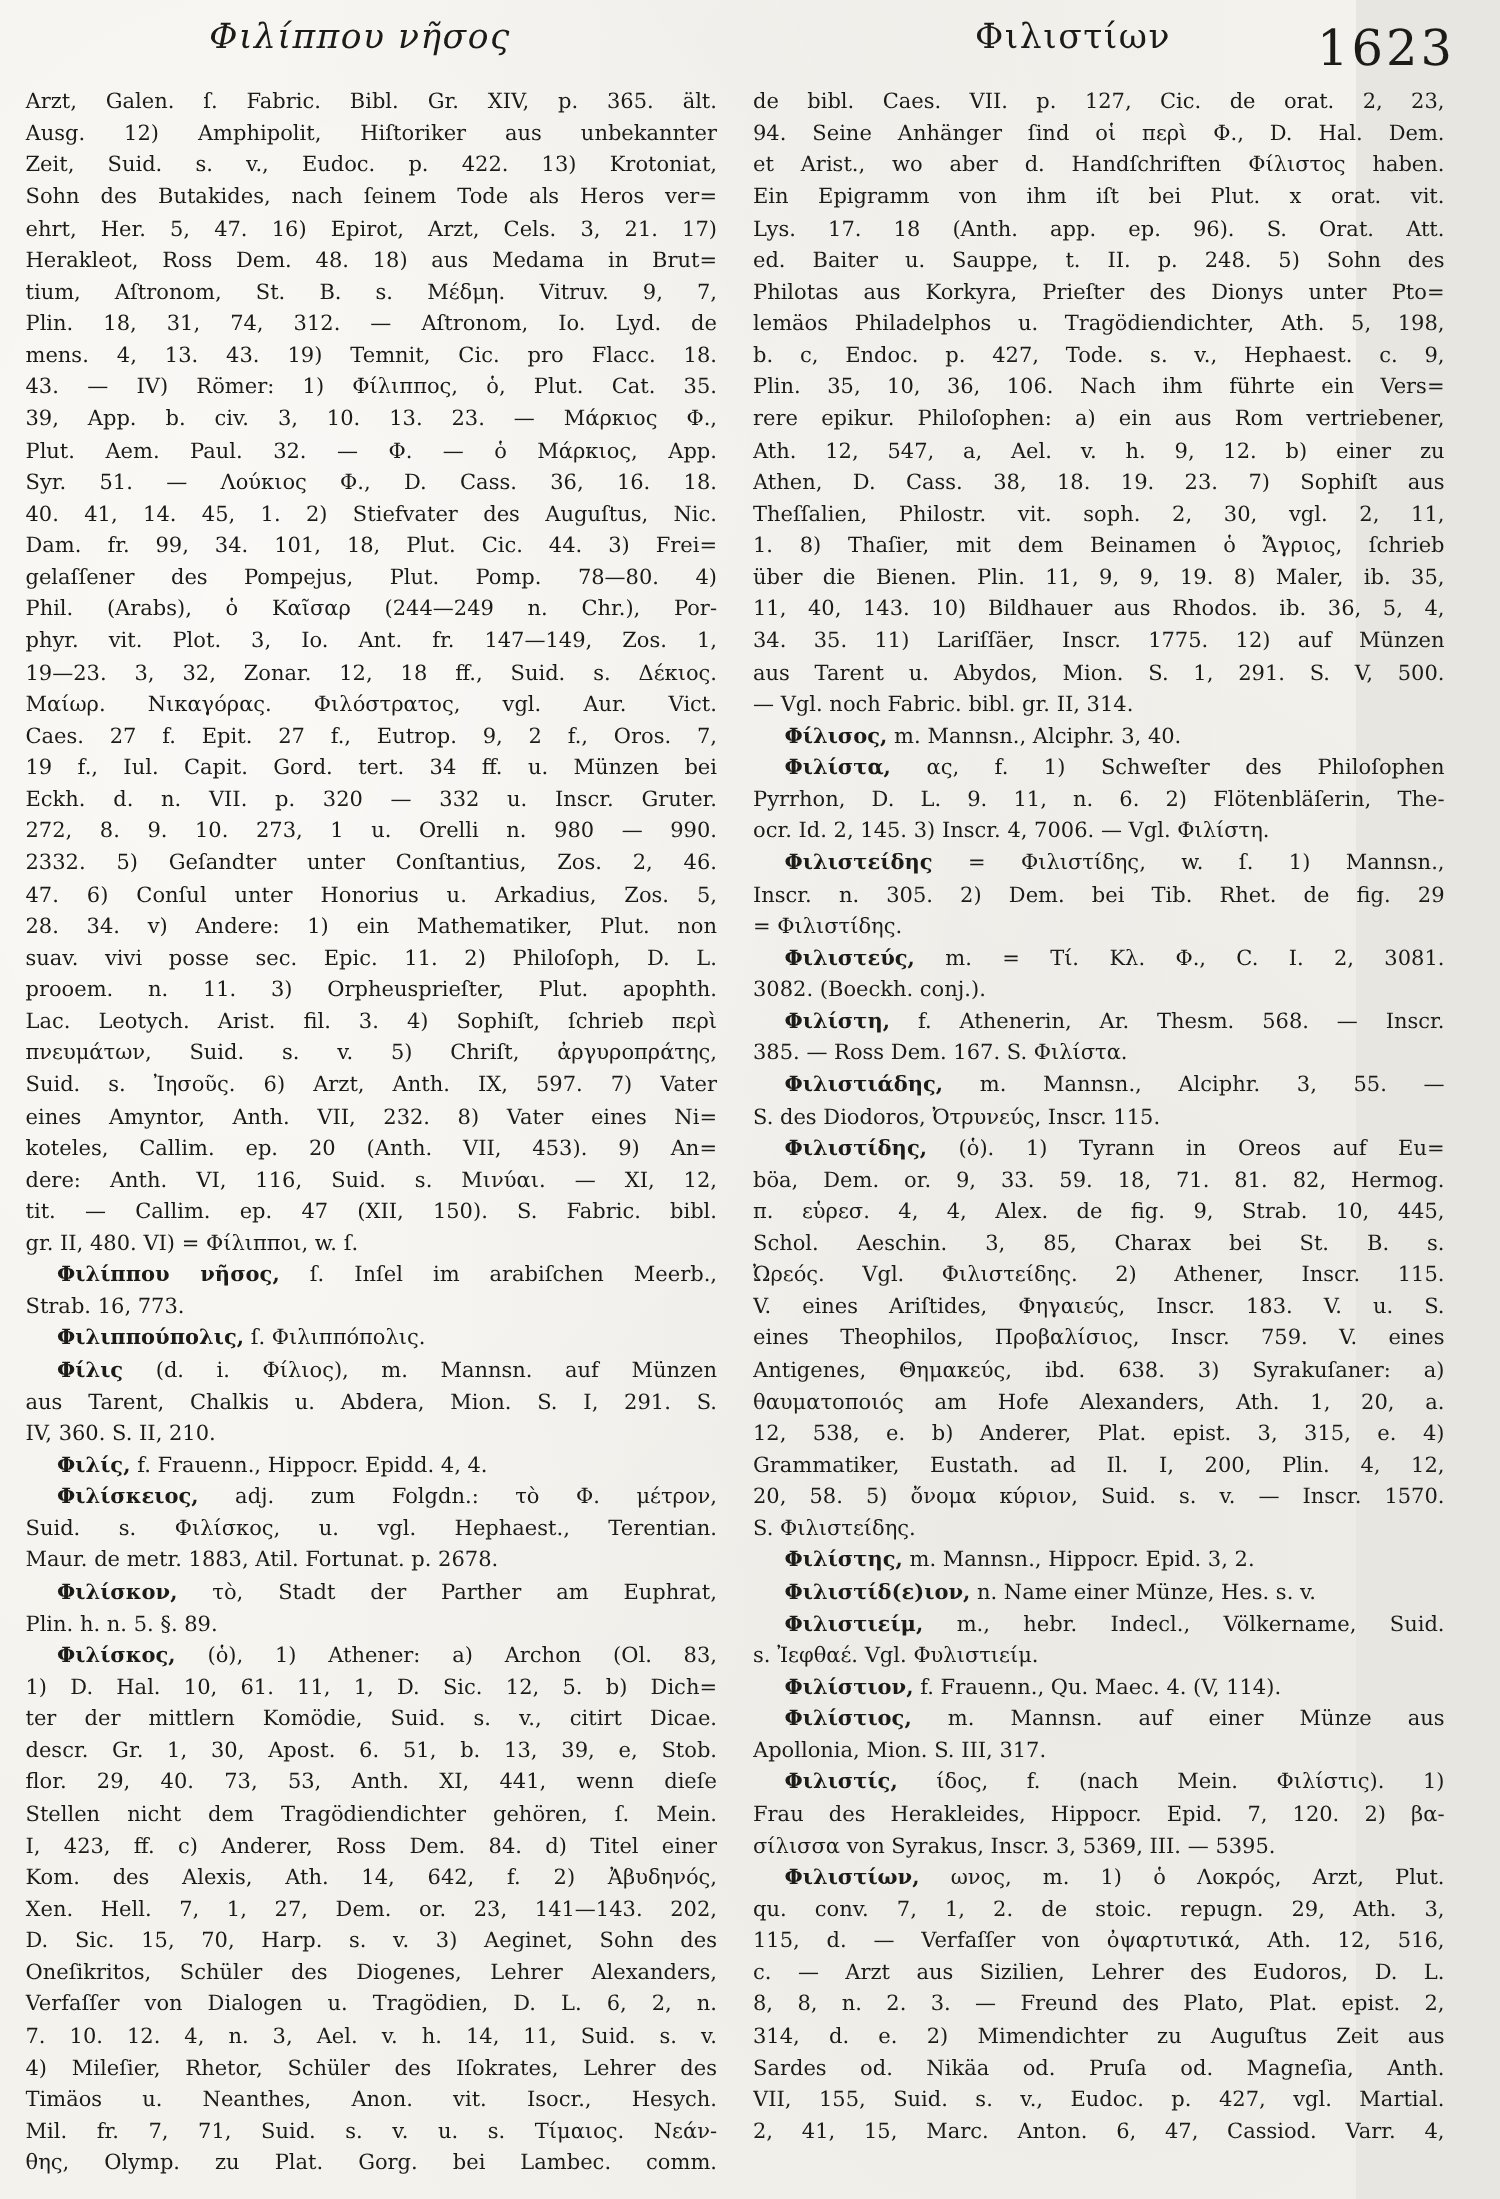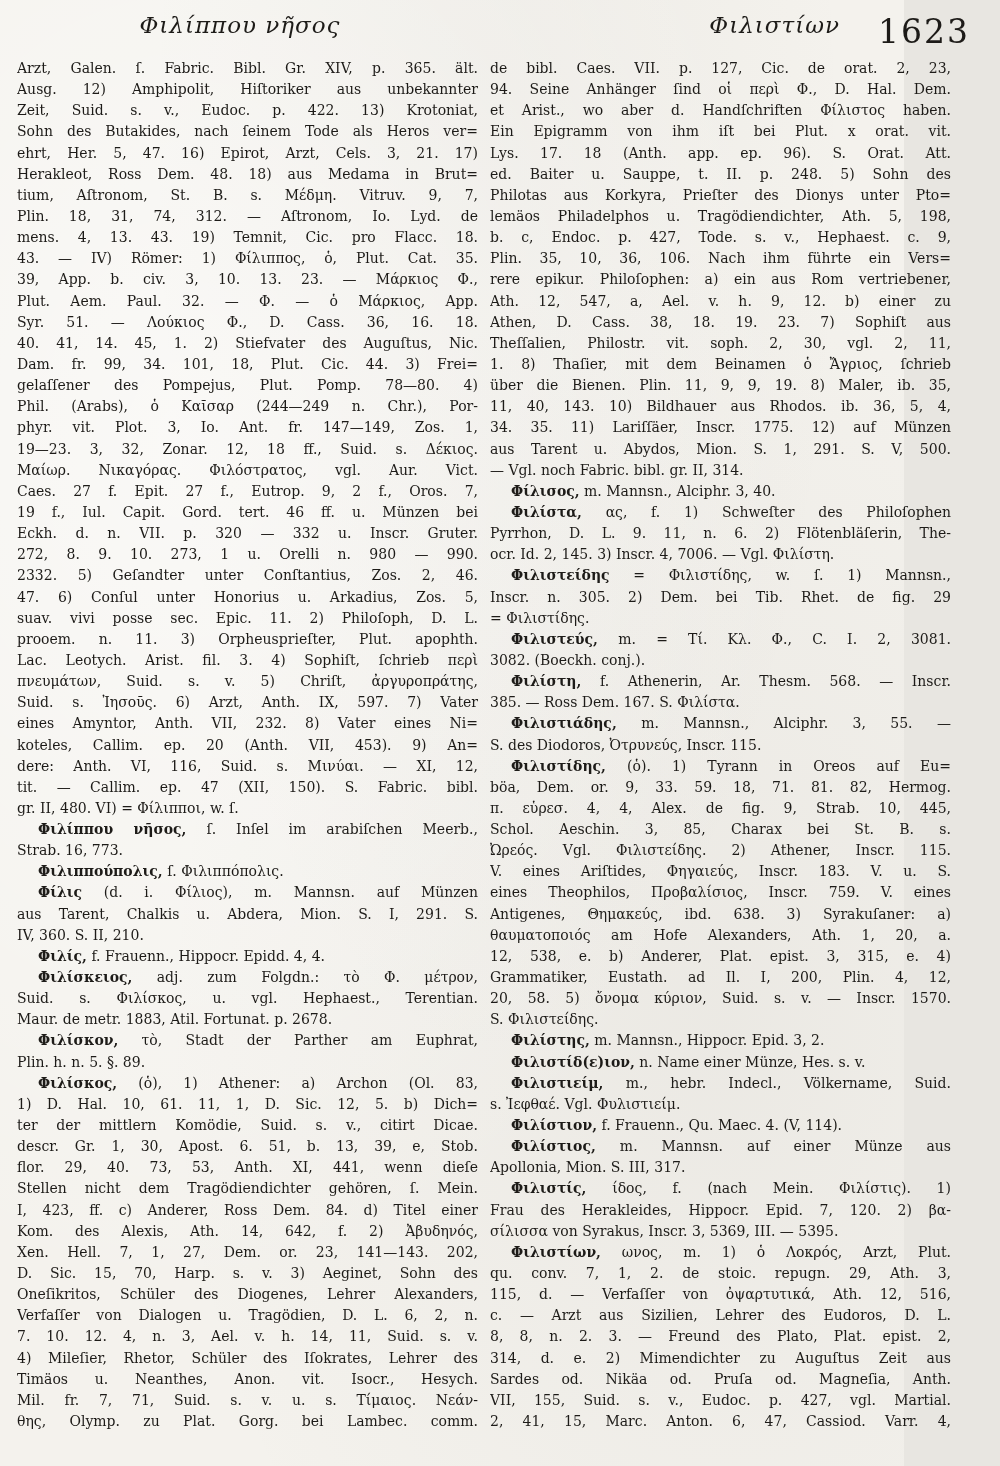--- a/index.html
+++ b/index.html
@@ -13,29 +13,29 @@
   .page{
     position:relative;width:904px;height:1466px;
     background:
       radial-gradient(ellipse at 20% 30%, rgba(255,255,255,.55), rgba(255,255,255,0) 60%),
       radial-gradient(ellipse at 80% 70%, rgba(120,115,105,.07), rgba(120,115,105,0) 55%),
       radial-gradient(ellipse at 55% 10%, rgba(120,115,105,.05), rgba(120,115,105,0) 50%),
       #f4f2ed;
   }
   .pagehead span{position:absolute;top:12px;white-space:nowrap;}
   .hl{left:95px;width:290px;text-align:center;font-size:23px;font-style:italic;letter-spacing:1px;}
-  .hr{left:650px;width:190px;text-align:right;font-size:23px;font-style:italic;letter-spacing:1px;}
+  .hr{left:650px;width:190px;text-align:left;font-size:23px;letter-spacing:1px;}
   .hn{left:878px;width:90px;font-size:33px;letter-spacing:2px;}
   .col{
     position:absolute;top:58px;width:461px;
     font-size:14px;line-height:21.15px;
     text-rendering:optimizeLegibility;
   }
   .colL{left:17px;}
-  .colR{left:490px;}
+  .colR{left:502px;}
   .line{
     height:21.15px;overflow:hidden;white-space:nowrap;
     text-align:justify;text-align-last:justify;
   }
   .line.pend{text-align-last:left;}
   .line.ind{text-indent:21px;}
   .hw{font-weight:bold;}
 </style>
 </head>
 <body>
@@ -61,25 +61,26 @@
       <div class="line">Plut. Aem. Paul. 32. — Φ. — ὁ Μάρκιος, App.</div>
       <div class="line">Syr. 51. — Λούκιος Φ., D. Cass. 36, 16. 18.</div>
       <div class="line">40. 41, 14. 45, 1. 2) Stiefvater des Auguſtus, Nic.</div>
       <div class="line">Dam. fr. 99, 34. 101, 18, Plut. Cic. 44. 3) Frei=</div>
       <div class="line">gelaſſener des Pompejus, Plut. Pomp. 78—80. 4)</div>
       <div class="line">Phil. (Arabs), ὁ Καῖσαρ (244—249 n. Chr.), Por-</div>
       <div class="line">phyr. vit. Plot. 3, Io. Ant. fr. 147—149, Zos. 1,</div>
       <div class="line">19—23. 3, 32, Zonar. 12, 18 ff., Suid. s. Δέκιος.</div>
       <div class="line">Μαίωρ. Νικαγόρας. Φιλόστρατος, vgl. Aur. Vict.</div>
       <div class="line">Caes. 27 f. Epit. 27 f., Eutrop. 9, 2 f., Oros. 7,</div>
-      <div class="line">19 f., Iul. Capit. Gord. tert. 46 ff. u. Münzen bei</div>
+      <div class="line">19 f., Iul. Capit. Gord. tert. 34 ff. u. Münzen bei</div>
       <div class="line">Eckh. d. n. VII. p. 320 — 332 u. Inscr. Gruter.</div>
       <div class="line">272, 8. 9. 10. 273, 1 u. Orelli n. 980 — 990.</div>
       <div class="line">2332. 5) Geſandter unter Conſtantius, Zos. 2, 46.</div>
       <div class="line">47. 6) Conſul unter Honorius u. Arkadius, Zos. 5,</div>
+      <div class="line">28. 34. v) Andere: 1) ein Mathematiker, Plut. non</div>
       <div class="line">suav. vivi posse sec. Epic. 11. 2) Philoſoph, D. L.</div>
       <div class="line">prooem. n. 11. 3) Orpheusprieſter, Plut. apophth.</div>
       <div class="line">Lac. Leotych. Arist. fil. 3. 4) Sophiſt, ſchrieb περὶ</div>
       <div class="line">πνευμάτων, Suid. s. v. 5) Chriſt, ἀργυροπράτης,</div>
       <div class="line">Suid. s. Ἰησοῦς. 6) Arzt, Anth. IX, 597. 7) Vater</div>
       <div class="line">eines Amyntor, Anth. VII, 232. 8) Vater eines Ni=</div>
       <div class="line">koteles, Callim. ep. 20 (Anth. VII, 453). 9) An=</div>
       <div class="line">dere: Anth. VI, 116, Suid. s. Μινύαι. — XI, 12,</div>
       <div class="line">tit. — Callim. ep. 47 (XII, 150). S. Fabric. bibl.</div>
       <div class="line pend">gr. II, 480. VI) = Φίλιπποι, w. ſ.</div>

